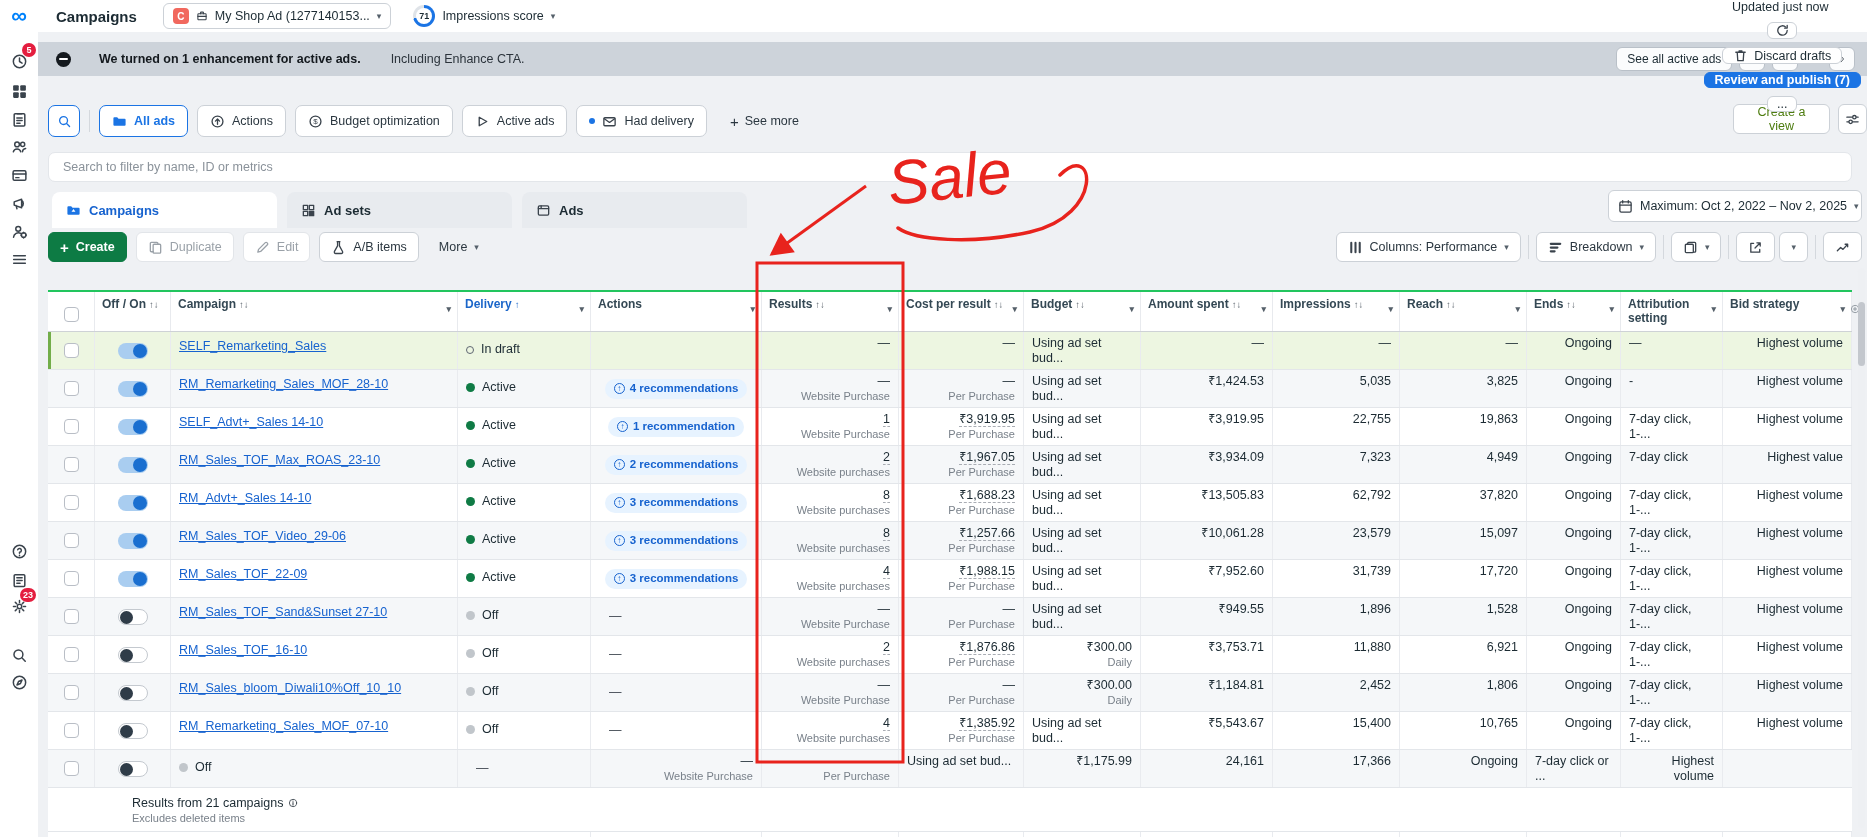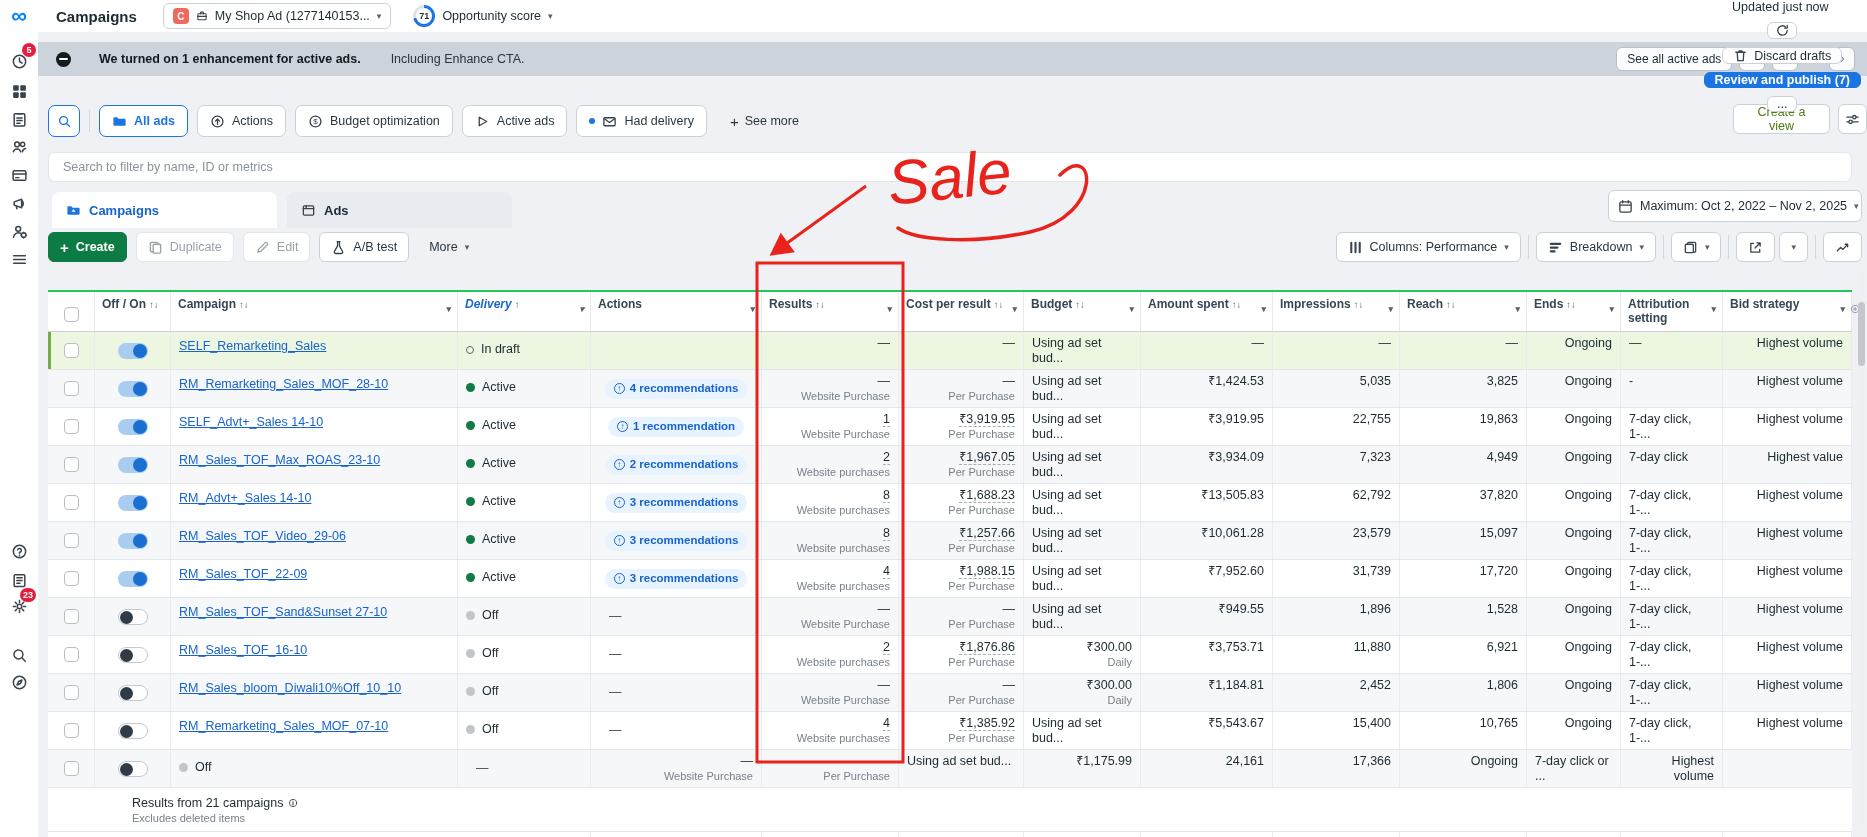--- a/index.html
+++ b/index.html
@@ -89,21 +89,21 @@
   .tb-spacer{flex:1;}
   .tdiv{width:1px;height:24px;background:#d4d8dd;margin:0 7px;}
 
   
   :root{--cols:47px 76px 287px 133px 171px 137px 125px 117px 132px 127px 127px 94px 102px 129px;}
   .table{position:absolute;left:48px;top:266px;width:1804px;background:#0369a1;border-top:2px solid #22c55e;margin-top:24px;}
   .thead{display:grid;grid-template-columns:var(--cols);height:40px;border-bottom:1px solid #ced2d6;background:#fff;}
   .th{border-right:1px solid #e8eaee;padding:5px 7px 0;font-size:12px;font-weight:700;color:#344854;position:relative;line-height:14px;}
   .th .sort{font-size:9.5px;color:#5b646d;font-weight:400;margin-left:3px;}
   .th .hcaret{position:absolute;right:6px;top:13px;}
-  .th.active{color:#1b66c9;font-style:italic;}
+  .th.active{color:#1b66c9;}
   .th.active .sort{color:#1b66c9;}
   .trow{display:grid;grid-template-columns:var(--cols);height:38px;border-bottom:1px solid #e3e6ea;position:relative;background:#fff;}
   .trow.alt{background:#f5f7f9;}
   .trow.hl{background:#edf6e1;}
   .trow.hl::before{content:"";position:absolute;left:0;top:0;width:3px;height:100%;background:#72ad49;}
   .c{border-right:1px solid #e9ebef;padding:4px 8px 0;overflow:hidden;font-size:12.5px;color:#1c2b33;line-height:15px;}
   .c.center{display:flex;align-items:center;justify-content:center;padding-top:0;}
   .c.r{text-align:right;}
   .cell2{display:flex;flex-direction:column;}
   .cell2 .sub{font-size:11px;color:#79818a;line-height:14px;white-space:nowrap;}
@@ -153,21 +153,21 @@
             <path d="M6 5V3.8A1 1 0 0 1 7 2.8h2a1 1 0 0 1 1 1V5M2.5 8.5h11"></path>
           </svg>
         </span>
       <span class="acct-label">My Shop Ad (1277140153...</span>
       <span class="caret">▾</span>
     </div>
     <div class="opp">
       <span class="ring">
           <i>71</i>
         </span>
-      <span class="opp-label">Opportunity score</span>
+      <span class="opp-label">Impressions score</span>
       <span class="caret">▾</span>
     </div>
     <div class="tb-right">
       <span class="updated">Updated just now</span>
       <button class="btn icon-only">
           <span class="ic">
             <svg viewBox="0 0 16 16" fill="none" stroke="currentColor" stroke-width="1.4" stroke-linecap="round" stroke-linejoin="round">
               <path d="M13 8a5 5 0 1 1-1.5-3.6"></path>
               <path d="M13 2.6v2.8h-2.8"></path>
             </svg>
@@ -413,20 +413,31 @@
           <svg viewBox="0 0 16 16">
             <path d="M1.5 4.5a1 1 0 0 1 1-1h3L7 5h6.5a1 1 0 0 1 1 1v5.5a1 1 0 0 1-1 1h-11a1 1 0 0 1-1-1z" fill="currentColor"></path>
             <path d="M8 6.4l2.1 2.8H5.9z" fill="#fff"></path>
           </svg>
         </span>
         <span>Campaigns</span>
       </div>
       <div class="tab">
         <span class="ic">
           <svg viewBox="0 0 16 16" fill="none" stroke="currentColor" stroke-width="1.4" stroke-linecap="round" stroke-linejoin="round">
+            <rect x="2.5" y="2.5" width="4.6" height="4.6"></rect>
+            <rect x="8.9" y="2.5" width="4.6" height="4.6"></rect>
+            <rect x="2.5" y="8.9" width="4.6" height="4.6"></rect>
+            <rect x="8.9" y="8.9" width="4.6" height="4.6" fill="currentColor"></rect>
+          </svg>
+        </span>
+        <span>Ad sets</span>
+      </div>
+      <div class="tab">
+        <span class="ic">
+          <svg viewBox="0 0 16 16" fill="none" stroke="currentColor" stroke-width="1.4" stroke-linecap="round" stroke-linejoin="round">
             <rect x="2.5" y="3" width="11" height="10" rx="1.2"></rect>
             <path d="M2.5 6h11M5.5 3v3"></path>
           </svg>
         </span>
         <span>Ads</span>
       </div>
     </div>
   <div class="daterange">
     <span class="ic">
         <svg viewBox="0 0 16 16" fill="none" stroke="currentColor" stroke-width="1.4" stroke-linecap="round" stroke-linejoin="round">
@@ -459,21 +470,21 @@
           </svg>
         </span>
         <span>Edit</span>
       </button>
     <button class="tbtn">
         <span class="ic">
           <svg viewBox="0 0 16 16" fill="none" stroke="currentColor" stroke-width="1.4" stroke-linecap="round" stroke-linejoin="round">
             <path d="M6.5 1.8h3M7 1.8v4.4l-3.3 6a1.5 1.5 0 0 0 1.3 2.2h6a1.5 1.5 0 0 0 1.3-2.2L9 6.2V1.8"></path>
           </svg>
         </span>
-        <span>A/B test</span>
+        <span>A/B items</span>
       </button>
     <button class="tbtn plain">
         <span>More</span>
         <span class="caret">▾</span>
       </button>
     <div class="tb-spacer"></div>
     <button class="tbtn" style="margin-right:0">
         <span class="ic">
           <svg viewBox="0 0 16 16" fill="none" stroke="currentColor" stroke-width="1.4" stroke-linecap="round" stroke-linejoin="round">
             <path d="M3.5 3v10M8 3v10M12.5 3v10" stroke-width="2.2"></path>

